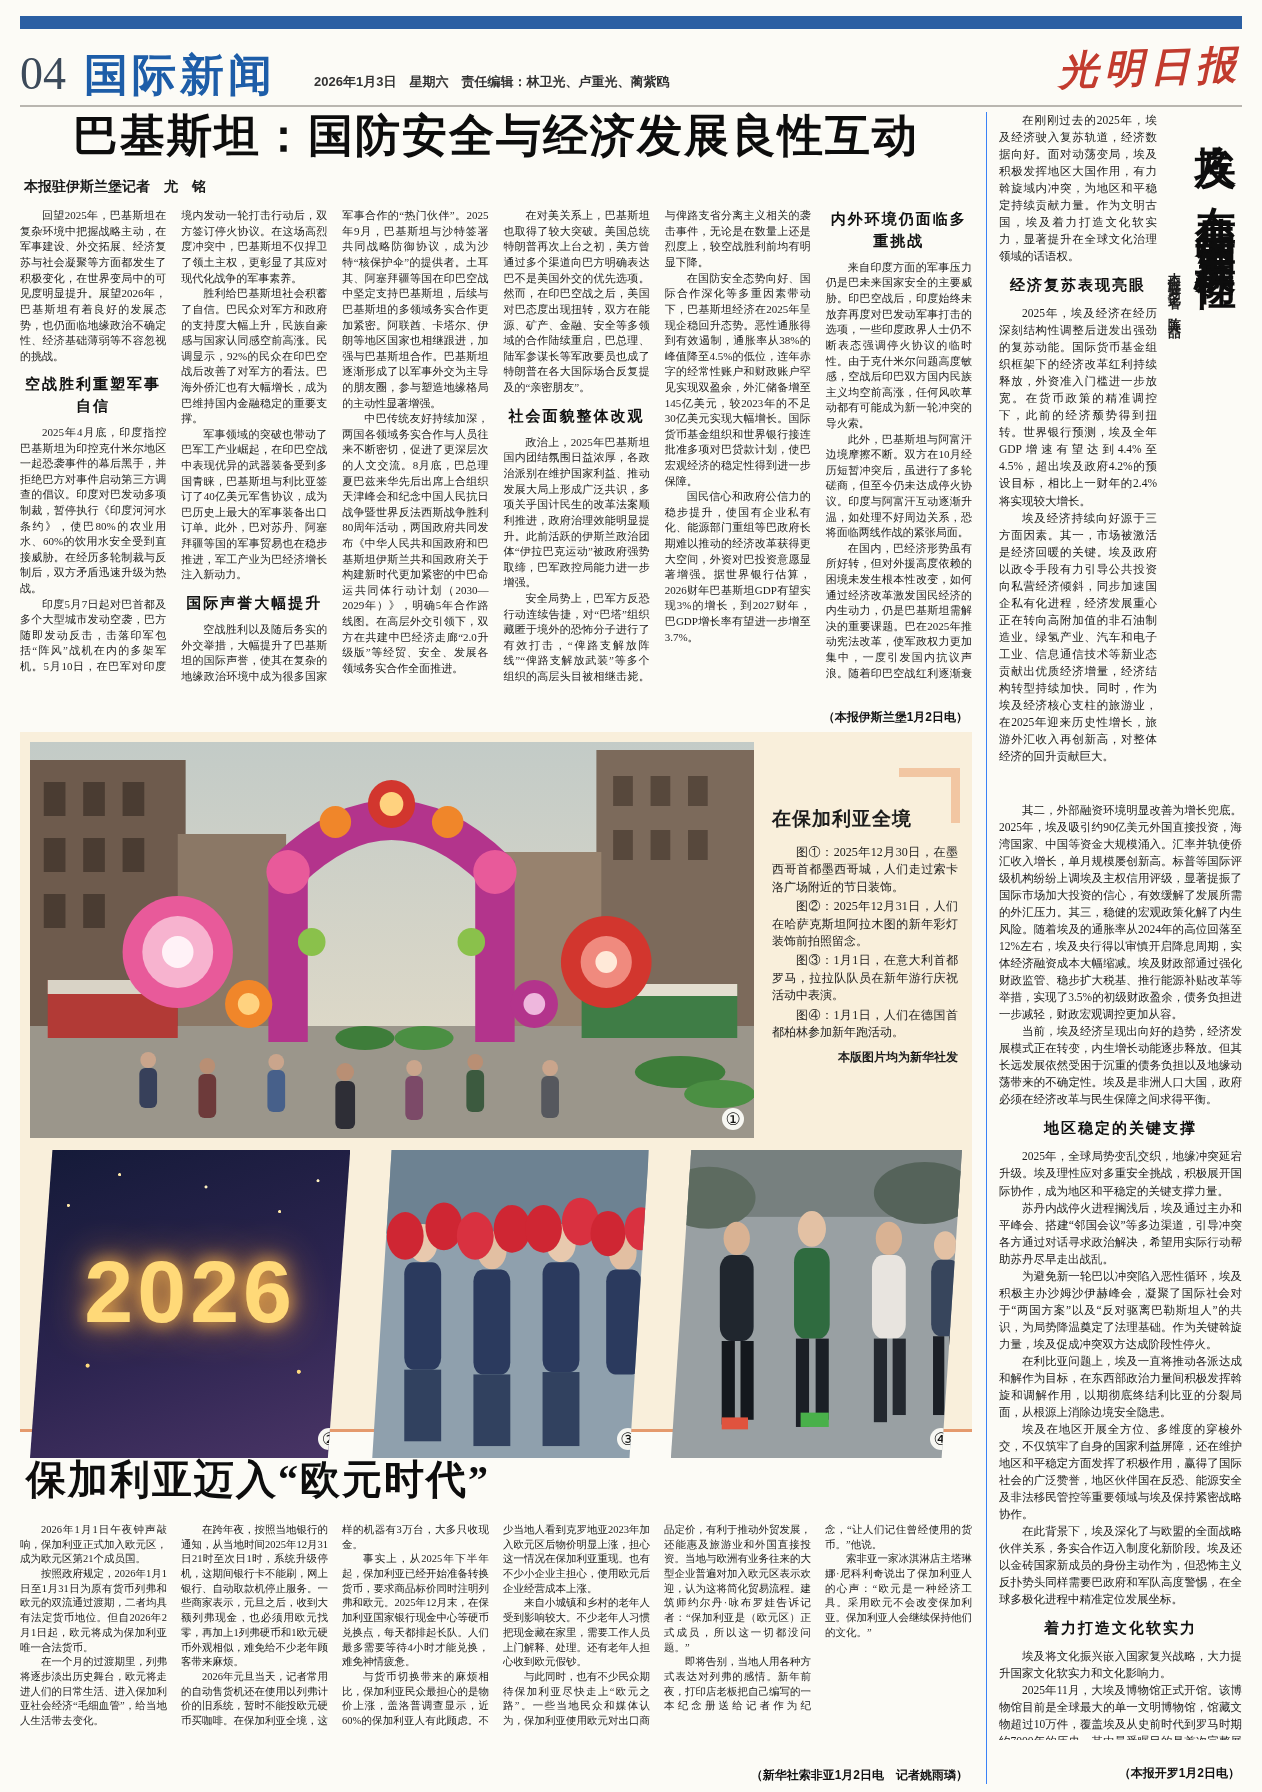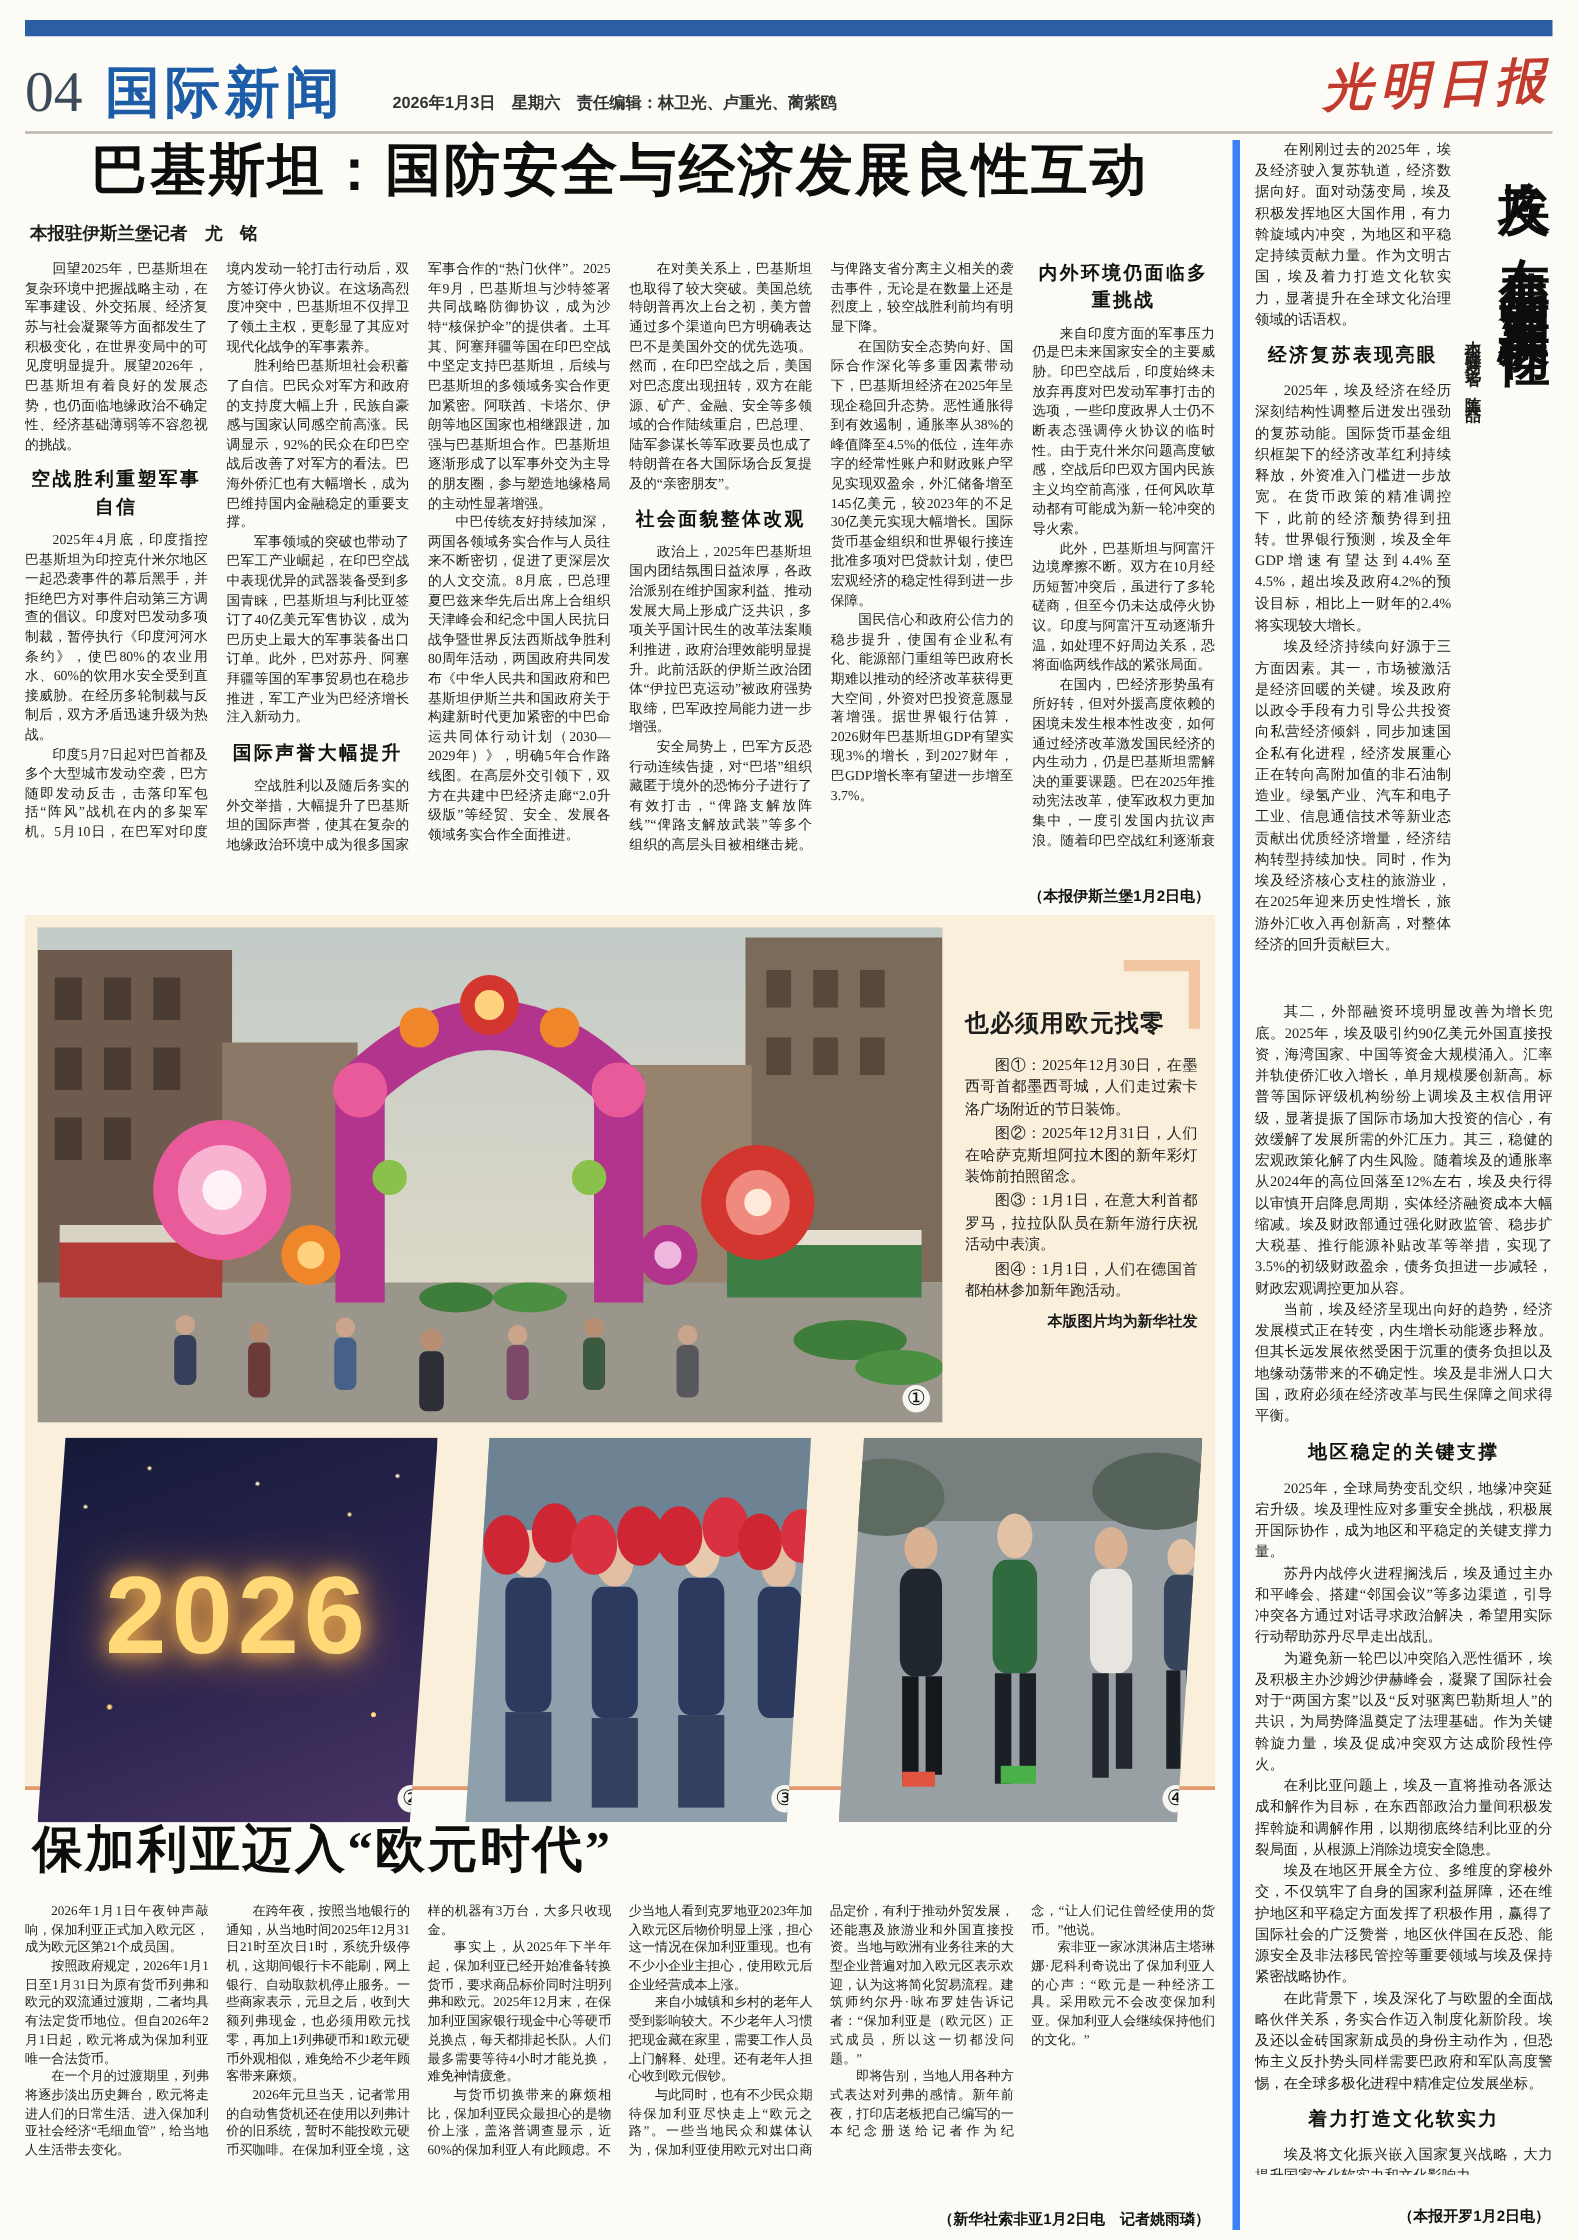--- a/index.html
+++ b/index.html
@@ -60,21 +60,21 @@
   .p4{flex:1;}
   .badge{position:absolute;right:10px;bottom:8px;width:22px;height:22px;border-radius:50%;
     background:#f7f7f2;color:#111;font-size:17px;line-height:22px;text-align:center;z-index:3;
     font-family:"DejaVu Sans",sans-serif;}
   
   .bul{position:absolute;left:20px;top:1448px;width:952px;height:336px;}
   .bul-headline{font-size:40px;font-weight:bold;letter-spacing:2px;color:#0d0d0d;margin:4px 0 16px 6px;}
   .bul-body{column-count:6;column-gap:14px;font-size:10.5px;line-height:1.4;height:242px;overflow:hidden;}
   .bul .signoff{right:4px;bottom:0;}
   
-  .egy{position:absolute;left:986px;top:112px;width:256px;height:1672px;border-left:6px solid #3b82f6;
+  .egy{position:absolute;left:986px;top:112px;width:256px;height:1672px;border-left:1px solid #3b82f6;
     padding-left:12px;box-sizing:border-box;}
   .egy-top{display:flex;height:680px;gap:8px;}
   .egy-intro{width:158px;font-size:11.5px;line-height:1.48;overflow:hidden;}
   .egy-byline{writing-mode:vertical-rl;font-size:13px;font-weight:bold;padding-top:150px;
     font-family:"Liberation Sans",sans-serif;letter-spacing:4px;}
   .egy-headline{writing-mode:vertical-rl;font-size:41px;font-weight:bold;letter-spacing:7px;line-height:1.1;
     color:#0d0d0d;font-family:"Liberation Serif",serif;margin-left:2px;}
   .egy-rest{margin-top:10px;font-size:11.5px;line-height:1.48;height:938px;overflow:hidden;}
   .egy .signoff{right:2px;bottom:2px;}
 </style>
@@ -191,21 +191,21 @@
           <circle cx="452" cy="320" r="8" fill="#b98f74"></circle>
             <rect x="443" y="328" width="18" height="42" rx="6" fill="#3c5a3f"></rect>
           <circle cx="528" cy="326" r="8" fill="#caa58c"></circle>
             <rect x="519" y="334" width="18" height="42" rx="6" fill="#56585e"></rect>
         </g>
       </svg>
       <div class="badge">①</div>
     </div>
     <div class="capbox">
       <div class="bracket"></div>
-      <div class="cap-title">也必须用欧元找零</div>
+      <div class="cap-title">在保加利亚全境</div>
       <div>
 
       <p class="cap">图①：2025年12月30日，在墨西哥首都墨西哥城，人们走过索卡洛广场附近的节日装饰。</p>
           <p class="cap">图②：2025年12月31日，人们在哈萨克斯坦阿拉木图的新年彩灯装饰前拍照留念。</p>
           <p class="cap">图③：1月1日，在意大利首都罗马，拉拉队队员在新年游行庆祝活动中表演。</p>
           <p class="cap">图④：1月1日，人们在德国首都柏林参加新年跑活动。</p>
         </div>
       <div class="cap-credit">本版图片均为新华社发</div>
     </div>
   </div>

